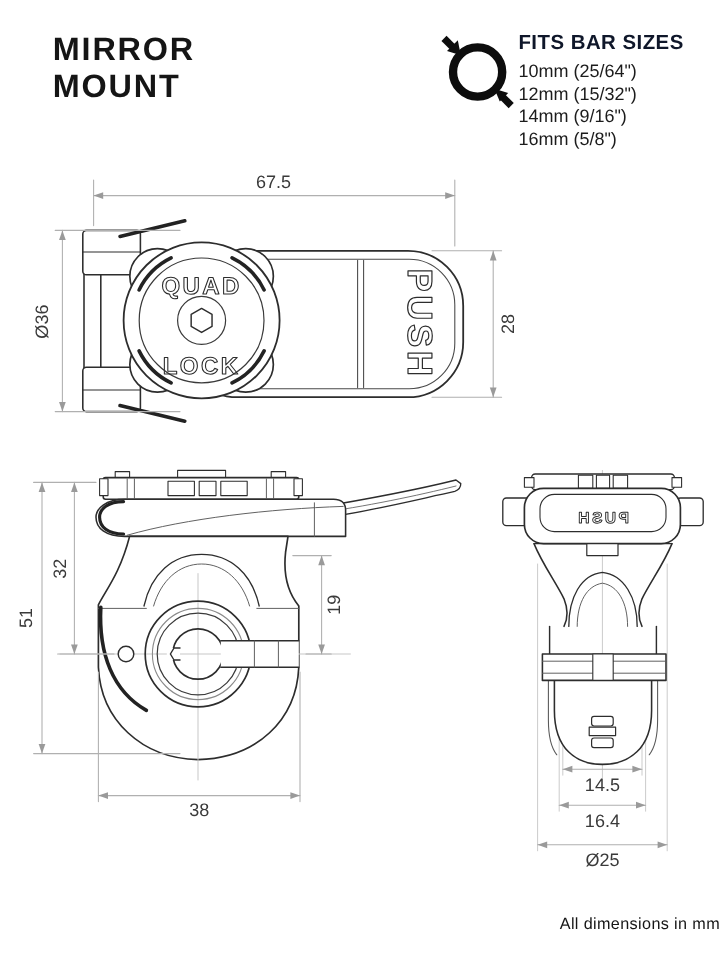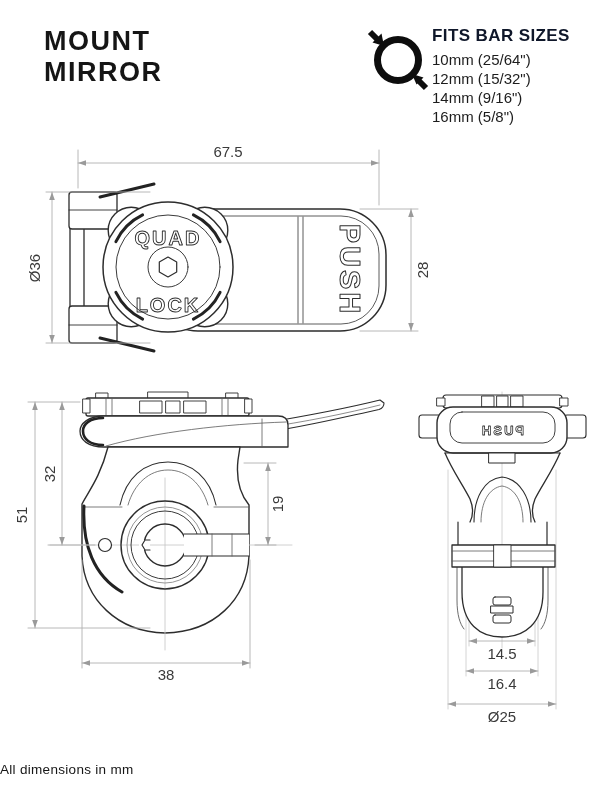--- a/index.html
+++ b/index.html
@@ -10,35 +10,35 @@
   .title{
     position:absolute;left:44px;top:26px;font-size:27px;line-height:31px;
     font-weight:700;letter-spacing:1.5px;color:#151515;
   }
   .fits{position:absolute;left:432px;top:26px;width:160px;}
   .fits-heading{font-size:17px;font-weight:800;letter-spacing:.4px;color:#0f172a;white-space:nowrap;}
   .fits-list{margin-top:4px;}
   .fits-item{font-size:15px;line-height:19px;color:#1c1c1c;font-weight:500;white-space:nowrap;}
   .bar-icon{position:absolute;left:366px;top:27px;}
   .note{
-    position:absolute;left:0;top:762px;width:600px;text-align:left;
+    position:absolute;left:0;top:762px;width:600px;text-align:right;
     font-size:13.5px;color:#161616;letter-spacing:.3px;
   }
   svg text{font-family:"Liberation Sans",sans-serif;}
   .dimtxt{font-size:15px;fill:#3a3a3a;}
   .engrave{font-weight:700;fill:none;stroke:#2d2d2d;}
 </style>
 </head>
 <body>
 
 <div class="sheet">
 
   <div class="title">
+    <div>MIRROR</div>
     <div>MOUNT</div>
-    <div>MIRROR</div>
   </div>
 
   <svg class="bar-icon" width="64" height="66" viewBox="0 0 64 66">
     <circle cx="32" cy="33" r="20.5" fill="none" stroke="#0d0d0d" stroke-width="7"></circle>
     <line x1="4" y1="5" x2="12" y2="13" stroke="#0d0d0d" stroke-width="6"></line>
     <polygon points="18,19 6.5,15.5 15.5,6.5" fill="#0d0d0d"></polygon>
     <line x1="60" y1="61" x2="52" y2="53" stroke="#0d0d0d" stroke-width="6"></line>
     <polygon points="46,47 57.5,50.5 50.5,57.5" fill="#0d0d0d"></polygon>
   </svg>
 

